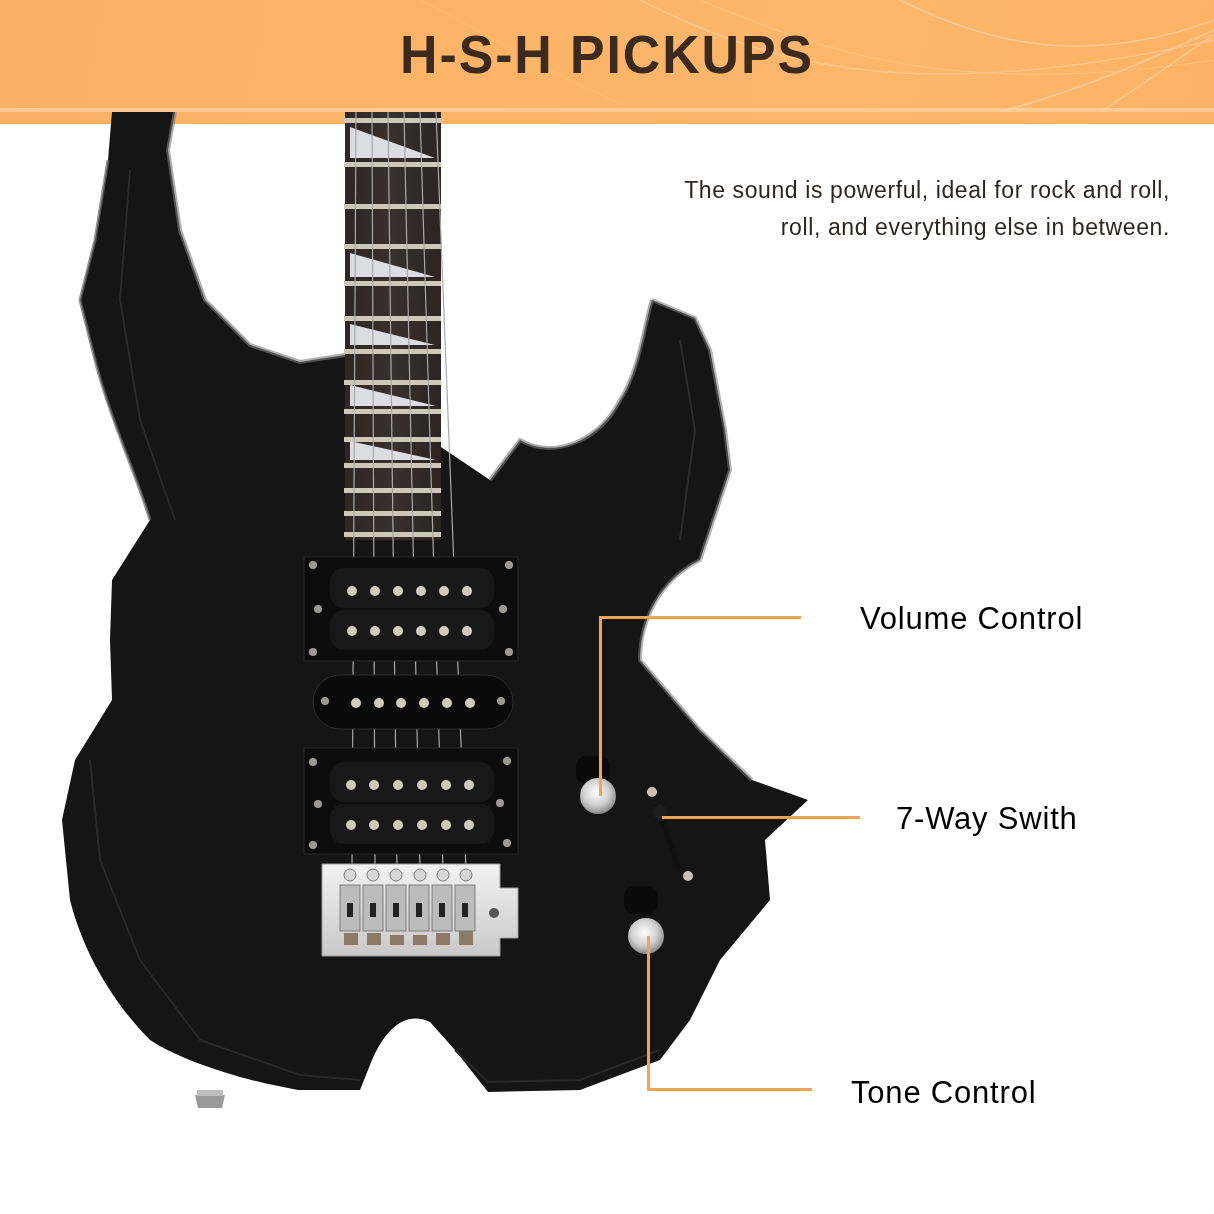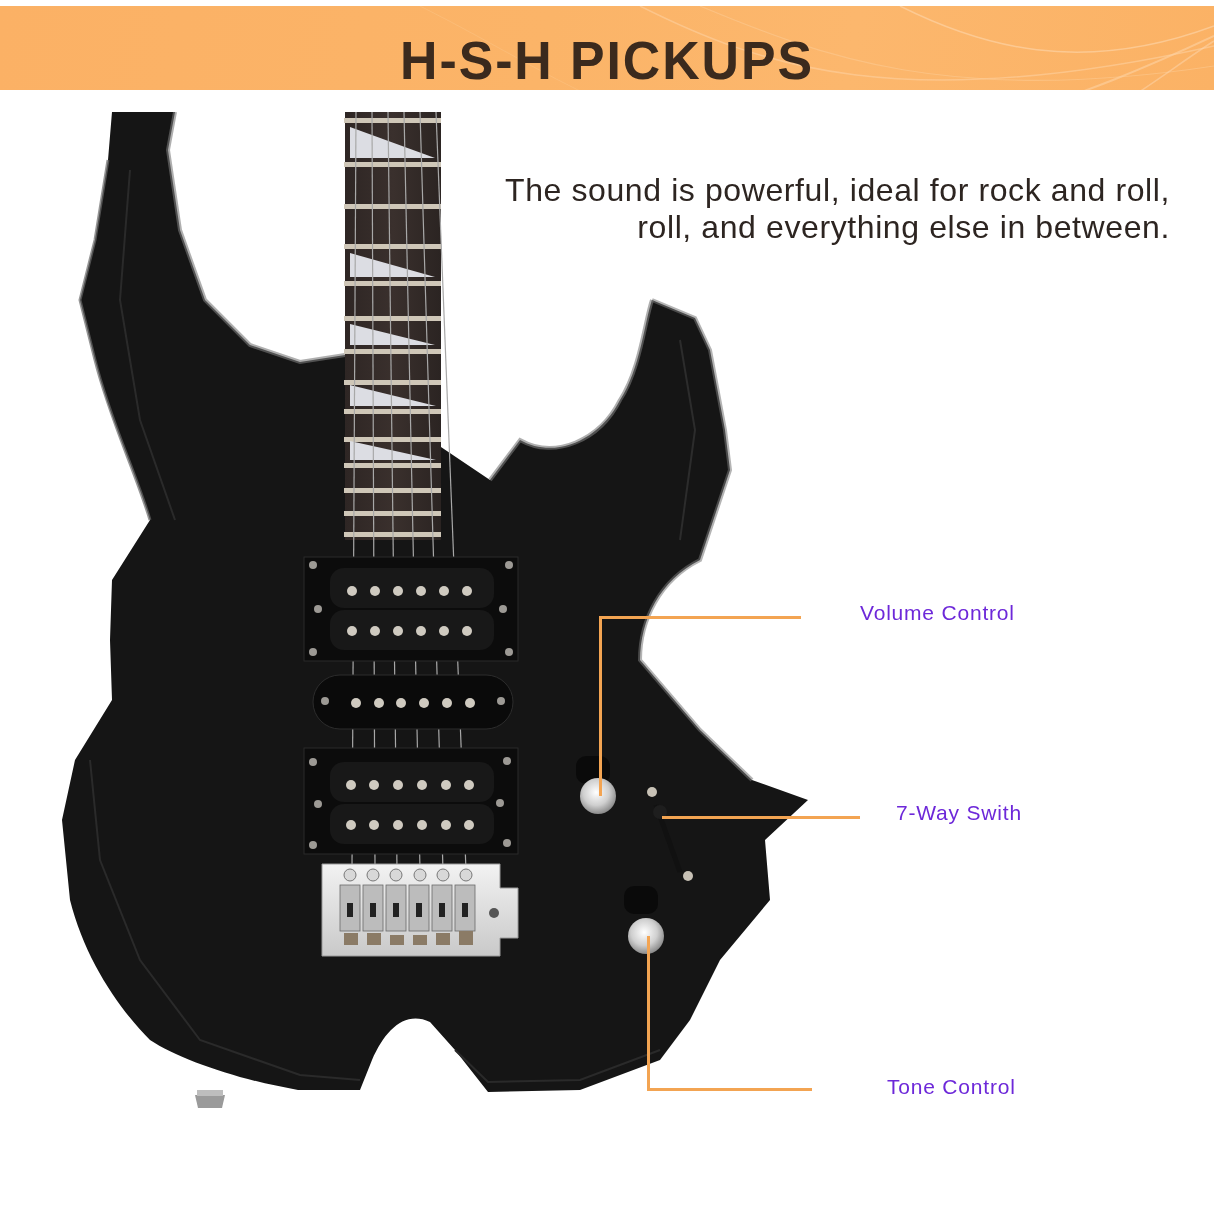--- a/index.html
+++ b/index.html
@@ -1,23 +1,23 @@
 <!DOCTYPE html>
 <html><head>
 <meta charset="utf-8">
 <style>
   html, body { margin:0; padding:0; }
   body { width:1214px; height:1214px; position:relative; overflow:hidden; background:#ffffff; font-family:"Liberation Sans", sans-serif; }
-  .banner { position:absolute; left:0; top:6px; width:1214px; height:84px; background:linear-gradient(100deg,#fbb165 0%,#fbb468 45%,#fcb76d 70%,#fbb265 100%); overflow:hidden; }
+  .banner { position:absolute; left:0; top:0; width:1214px; height:124px; background:linear-gradient(100deg,#fbb165 0%,#fbb468 45%,#fcb76d 70%,#fbb265 100%); overflow:hidden; }
   .banner svg.waves { position:absolute; left:0; top:0; }
   .banner-title { position:absolute; left:0; top:0; width:1214px; height:112px; line-height:108px; text-align:center; font-family:"Liberation Sans", sans-serif; font-weight:700; font-size:54px; letter-spacing:2px; color:#3b2a1d; transform:scaleX(0.96); }
   .product { position:absolute; left:0; top:112px; width:1214px; height:1102px; }
-  .tagline { position:absolute; right:44px; top:172px; text-align:right; font-size:32px; line-height:37px; color:#2d2521; letter-spacing:0.6px; font-family:"Liberation Sans", sans-serif; }
+  .tagline { position:absolute; right:44px; top:172px; text-align:right; font-size:23px; line-height:37px; color:#2d2521; letter-spacing:0.6px; font-family:"Liberation Sans", sans-serif; }
   .tagline span { display:block; }
-  .callout-label { position:absolute; font-size:21px; color:#6d28d9; letter-spacing:0.8px; font-family:"Liberation Sans", sans-serif; white-space:nowrap; }
+  .callout-label { position:absolute; font-size:31px; color:#000000; letter-spacing:0.8px; font-family:"Liberation Sans", sans-serif; white-space:nowrap; }
   .line { position:absolute; background:#f3a452; }
 </style>
 </head>
 <body>
 
 <div class="banner">
   <svg class="waves" width="1214" height="112" viewBox="0 0 1214 112">
     <path d="M640 0 C 760 60, 900 110, 1214 40" stroke="#fdd0a0" stroke-width="1.5" fill="none" opacity="0.6"></path>
     <path d="M700 0 C 820 50, 950 100, 1214 60" stroke="#fdcd98" stroke-width="1.2" fill="none" opacity="0.5"></path>
     <path d="M900 0 C 980 40, 1080 70, 1214 20" stroke="#fdd7ae" stroke-width="1.5" fill="none" opacity="0.6"></path>
@@ -242,13 +242,13 @@
 <div class="line" style="left:647px; top:936px; width:3px; height:154px;"></div>
 <div class="line" style="left:647px; top:1088px; width:165px; height:3px;"></div>
 
 <div class="tagline">
   <span>The sound is powerful, ideal for rock and roll,</span>
   <span>roll, and everything else in between.</span>
 </div>
 
 <div class="callout-label" style="left:860px; top:601px;">Volume Control</div>
 <div class="callout-label" style="left:896px; top:801px;">7-Way Swith</div>
-<div class="callout-label" style="left:887px; top:1075px;">Tone Control</div>
+<div class="callout-label" style="left:851px; top:1075px;">Tone Control</div>
 
 </body></html>

